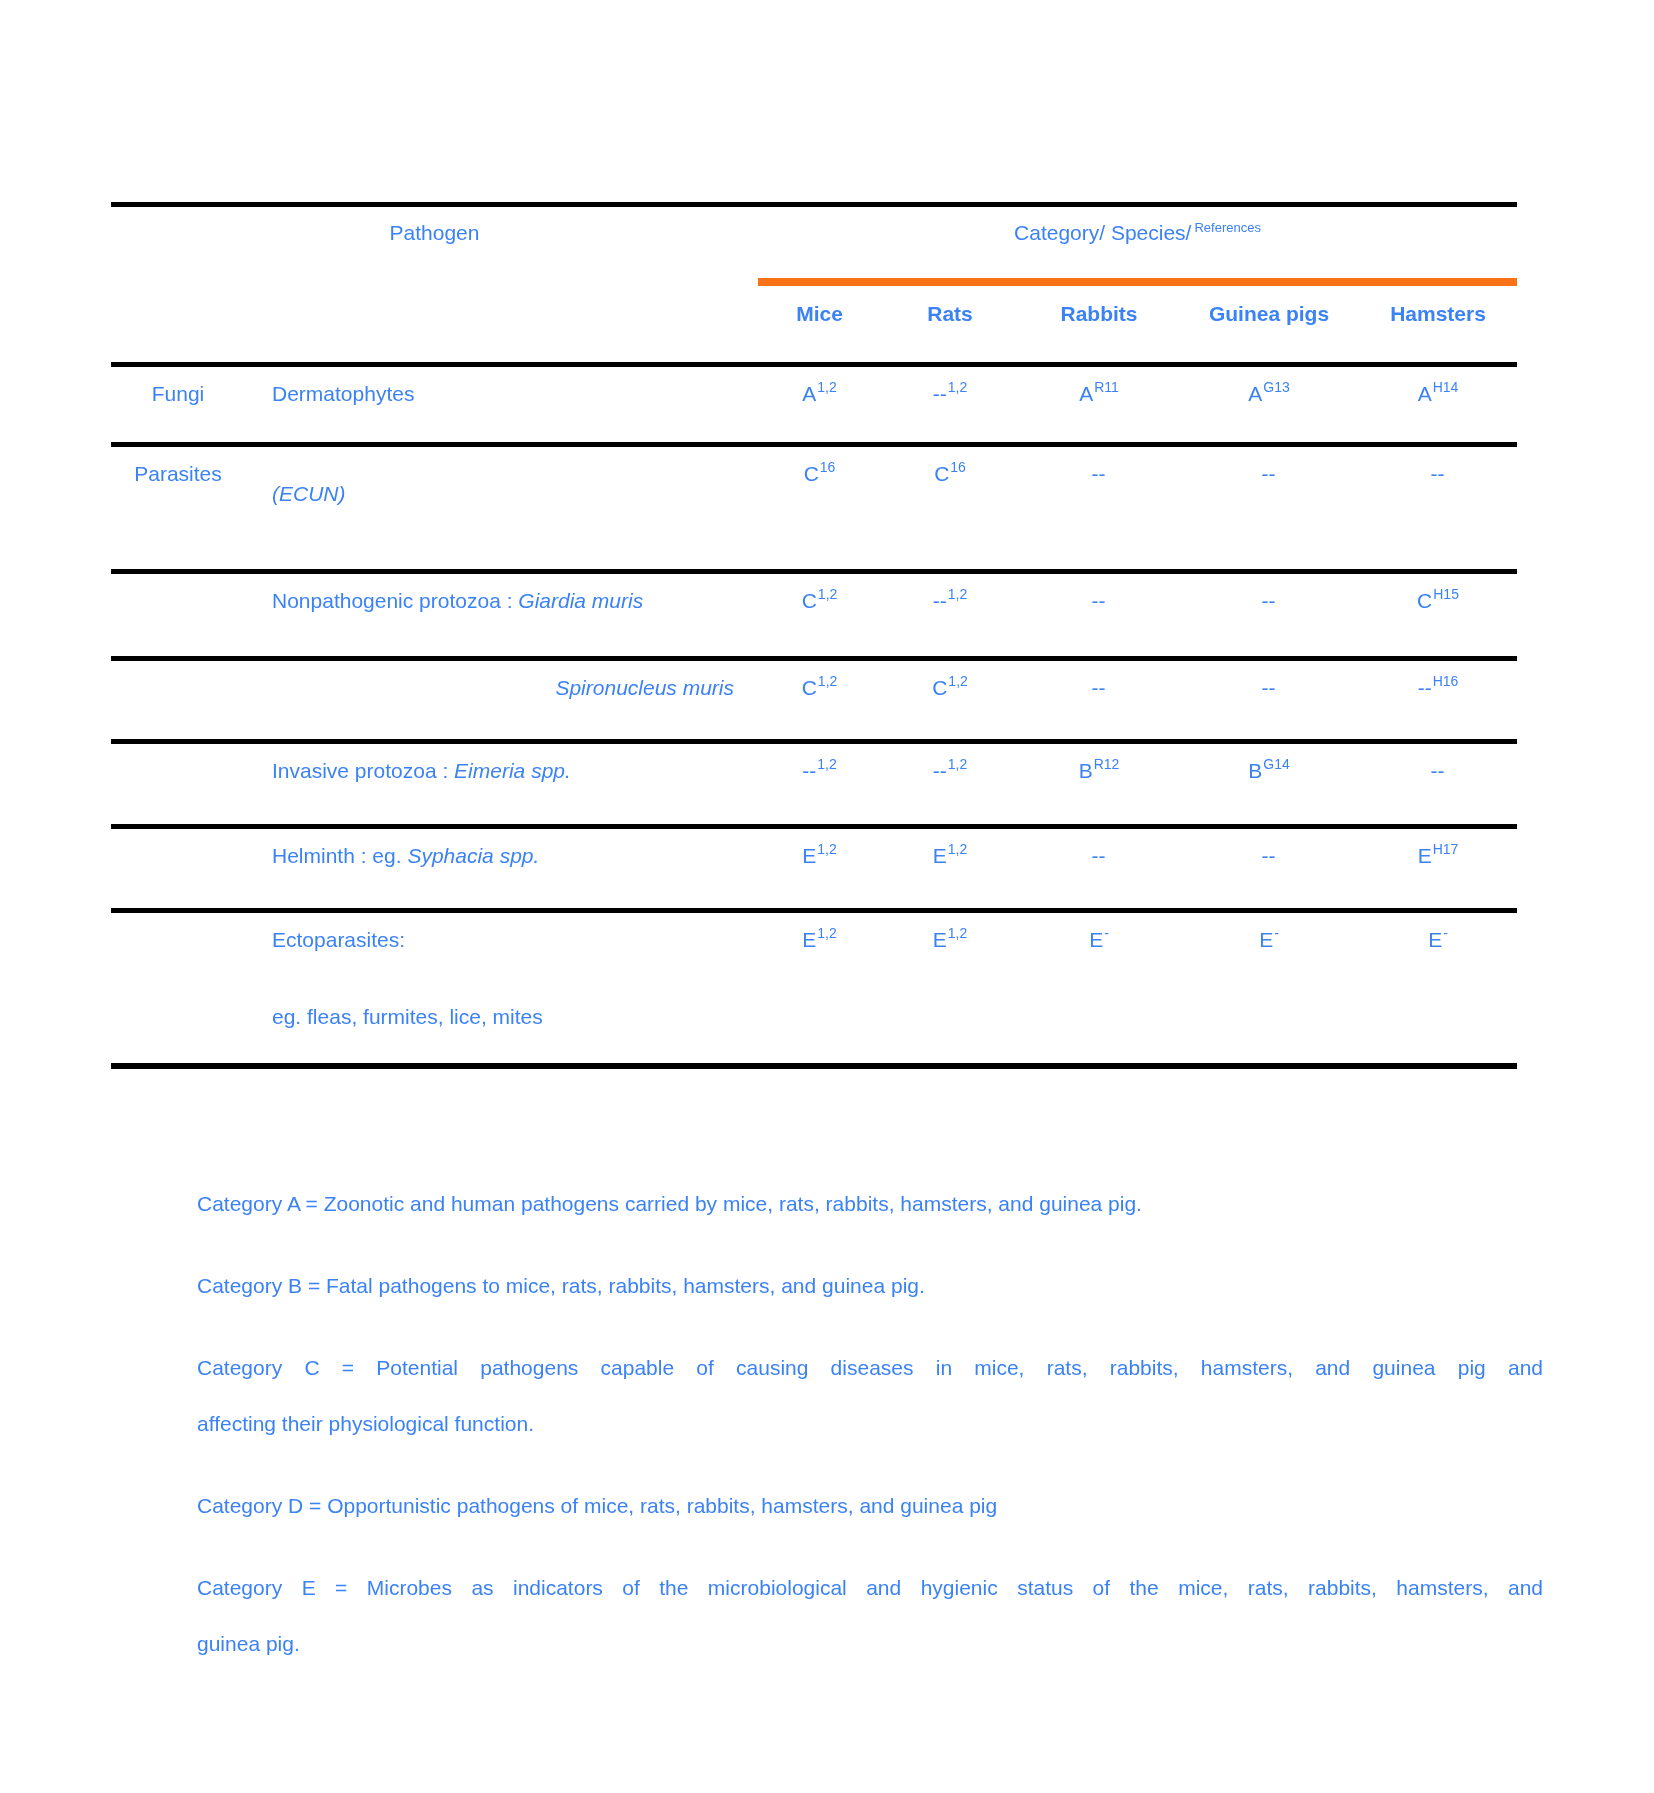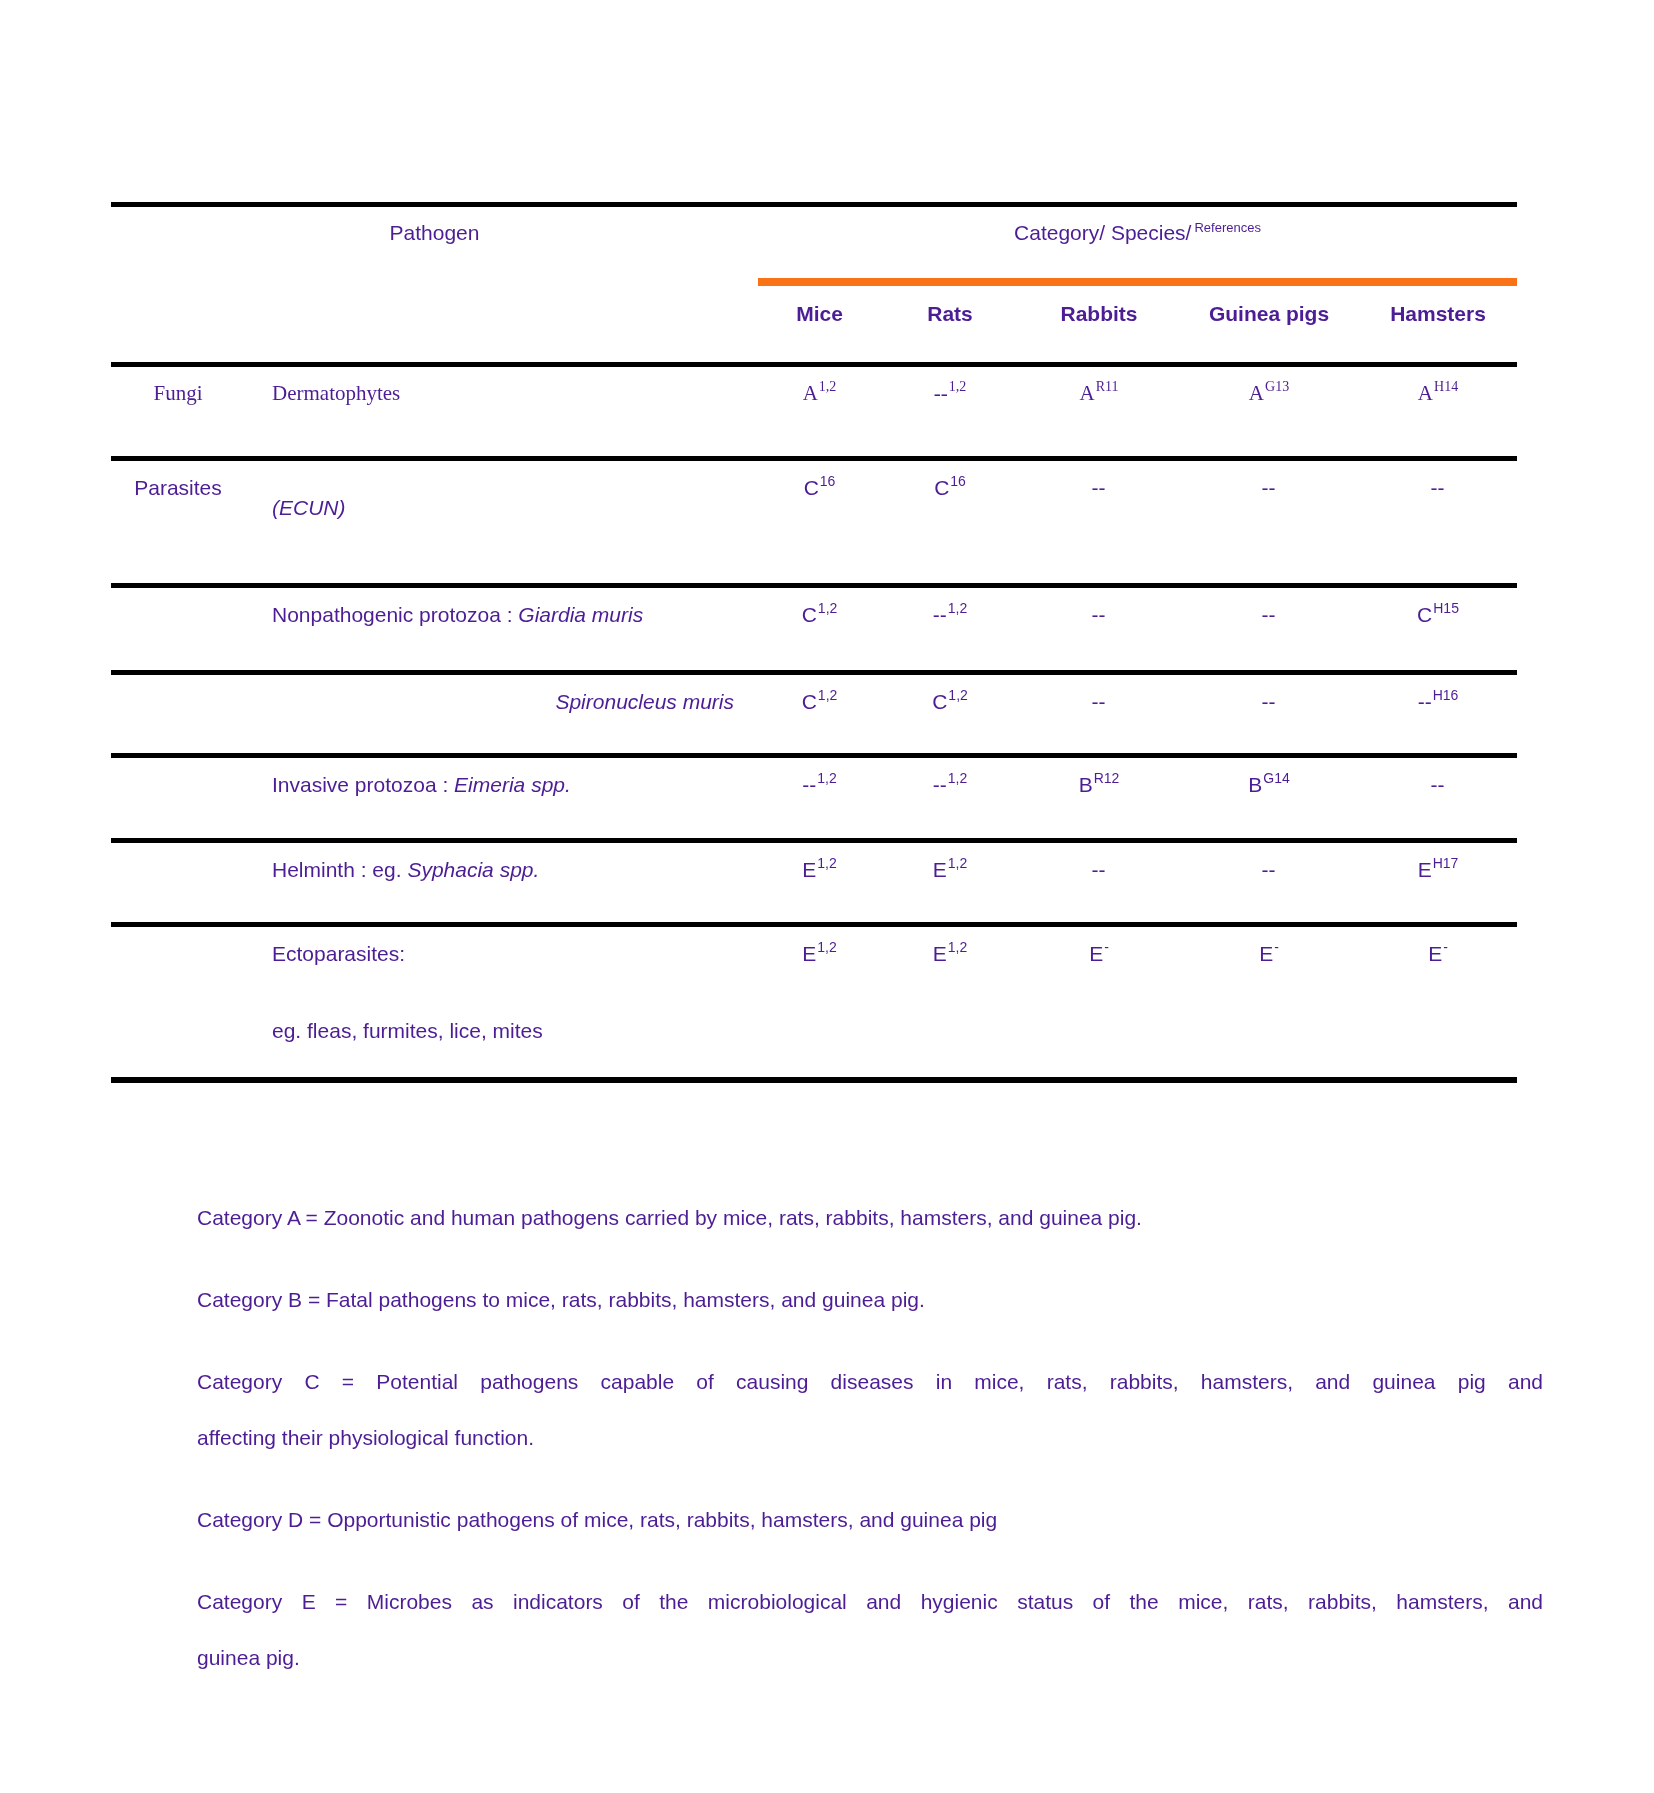--- a/index.html
+++ b/index.html
@@ -1,19 +1,19 @@
 <!DOCTYPE html>
 <html><head>
 <meta charset="utf-8">
 <style>
   html,body{margin:0;padding:0;background:#fff;}
   .page{
     position:relative;
     width:1654px;height:1793px;
-    background:#fff;color:#4c1d95;
+    background:#fff;color:#3b82f6;
     font-family:"Liberation Sans", sans-serif;
     font-size:21px;line-height:27px;
     overflow:hidden;
   }
   
   .tbl{
     margin:202px 0 0 111px;
     width:1406px;
     border-top:5px solid #000;
     box-sizing:border-box;
@@ -24,21 +24,21 @@
   .hdr2{display:flex;height:81px;border-bottom:5px solid #000;box-sizing:border-box;}
   .hdr2-spacer{width:647px;}
   .cols{width:759px;display:flex;}
   .col-mice{width:123px;}
   .col-rats{width:138px;}
   .col-rabbits{width:160px;}
   .col-guinea{width:180px;}
   .col-hamsters{width:158px;}
   .sp{ text-align:center;padding-top:14px;box-sizing:border-box;font-weight:bold;}
   .row{display:flex;border-bottom:5px solid #000;box-sizing:border-box;}
-  .r0{height:94px;font-family:Liberation Serif, serif;} .r1{height:127px;} .r2{height:87px;} .r3{height:83px;}
+  .r0{height:80px;} .r1{height:127px;} .r2{height:87px;} .r3{height:83px;}
   .r4{height:85px;} .r5{height:84px;} .r6{height:156px;border-bottom-width:6px;}
   .cg{width:134px;text-align:center;padding-top:13px;box-sizing:border-box;}
   .cn{width:513px;padding:13px 0 0 27px;box-sizing:border-box;white-space:nowrap;}
   .cn.right{text-align:right;padding-left:0;padding-right:24px;}
   .cv{width:759px;display:flex;}
   .v{text-align:center;padding-top:13px;box-sizing:border-box;}
   .l2-ecun{margin-top:20px;}
   .l2-ecto{margin-top:50px;}
   .sup{font-size:14px;position:relative;top:-9px;margin-left:1px;}
   .hsup{font-size:13px;position:relative;top:-8px;margin-left:3px;}

